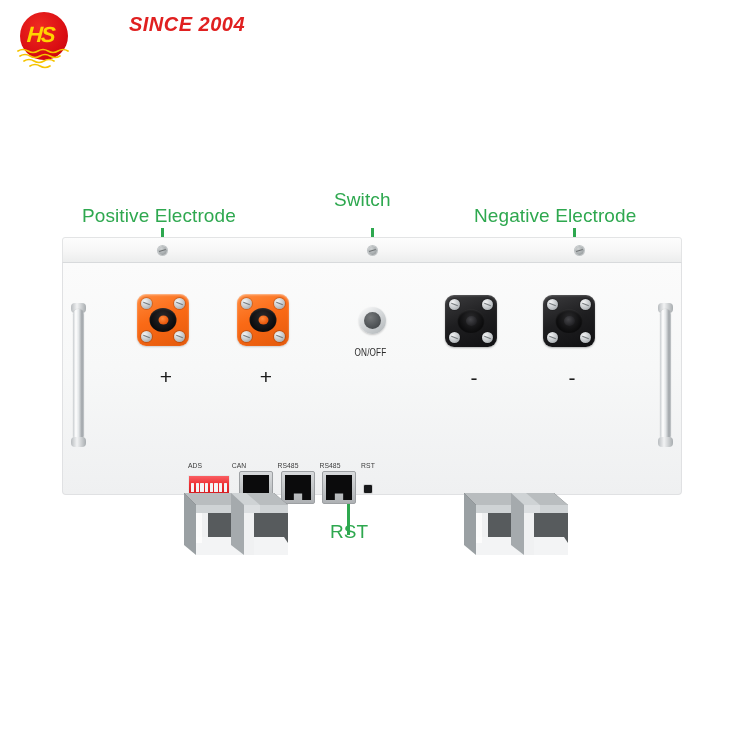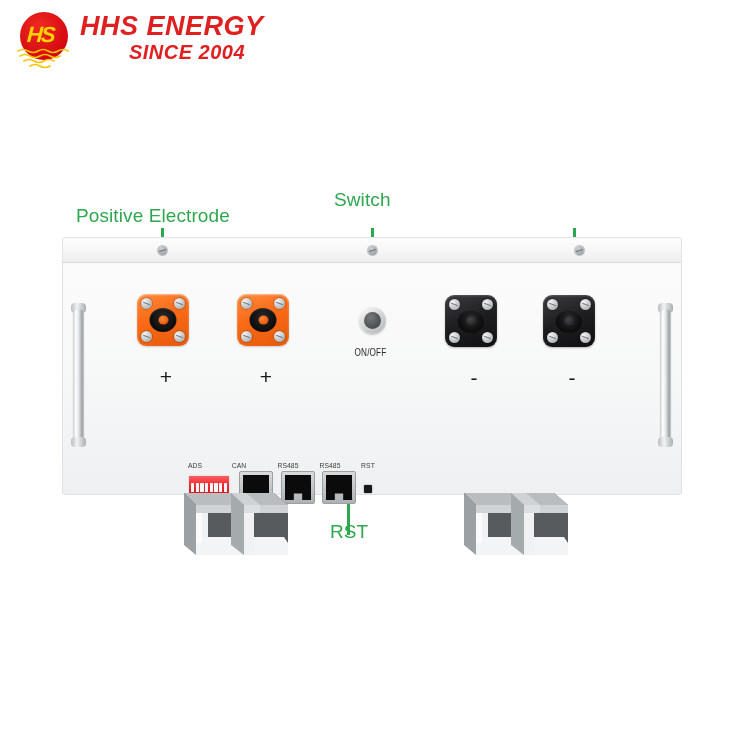--- a/index.html
+++ b/index.html
@@ -212,33 +212,33 @@
           <g fill="none" stroke="#f5c400" stroke-width="1.7" stroke-linecap="round">
             <path d="M4 3 q5 -3 10 0 q5 3 10 0 q5 -3 10 0 q5 3 10 0 q5 -3 10 0"></path>
             <path d="M6 8 q5 -3 10 0 q5 3 10 0 q5 -3 10 0 q5 3 10 0"></path>
             <path d="M10 13 q5 -3 10 0 q5 3 10 0 q5 -3 10 0"></path>
             <path d="M16 18 q5 -3 10 0 q5 3 10 0"></path>
           </g>
         </svg>
       </div>
     </div>
     <div class="brand-txt">
-      <div class="brand-name">HHS ENERGY</div>
       <div class="brand-since">SINCE 2004</div>
     </div>
   </div>
 
-  <div class="callout" style="left:76px; top:205px;">Positive Electrode</div>
+  <div class="callout" style="left:82px; top:205px;">Positive Electrode</div>
   <div class="lead" style="left:161px; top:228px; height:48px;"></div>
   <div class="dot" style="left:157px; top:271px;"></div>
 
   <div class="callout" style="left:334px; top:189px;">Switch</div>
   <div class="lead" style="left:371px; top:228px; height:48px;"></div>
   <div class="dot" style="left:367px; top:272px;"></div>
 
+  <div class="callout" style="left:474px; top:205px;">Negative Electrode</div>
   <div class="lead" style="left:573px; top:228px; height:56px;"></div>
   <div class="dot" style="left:569px; top:279px;"></div>
 
   <div class="callout" style="left:165px; top:375px;">ADS</div>
   <div class="lead" style="left:192px; top:398px; height:74px;"></div>
   <div class="dot" style="left:188px; top:467px;"></div>
 
   <div class="callout" style="left:216px; top:372px;">RS485+CAN</div>
   <div class="lead" style="left:267px; top:398px; height:73px;"></div>
   <div class="dot" style="left:263px; top:466px;"></div>

